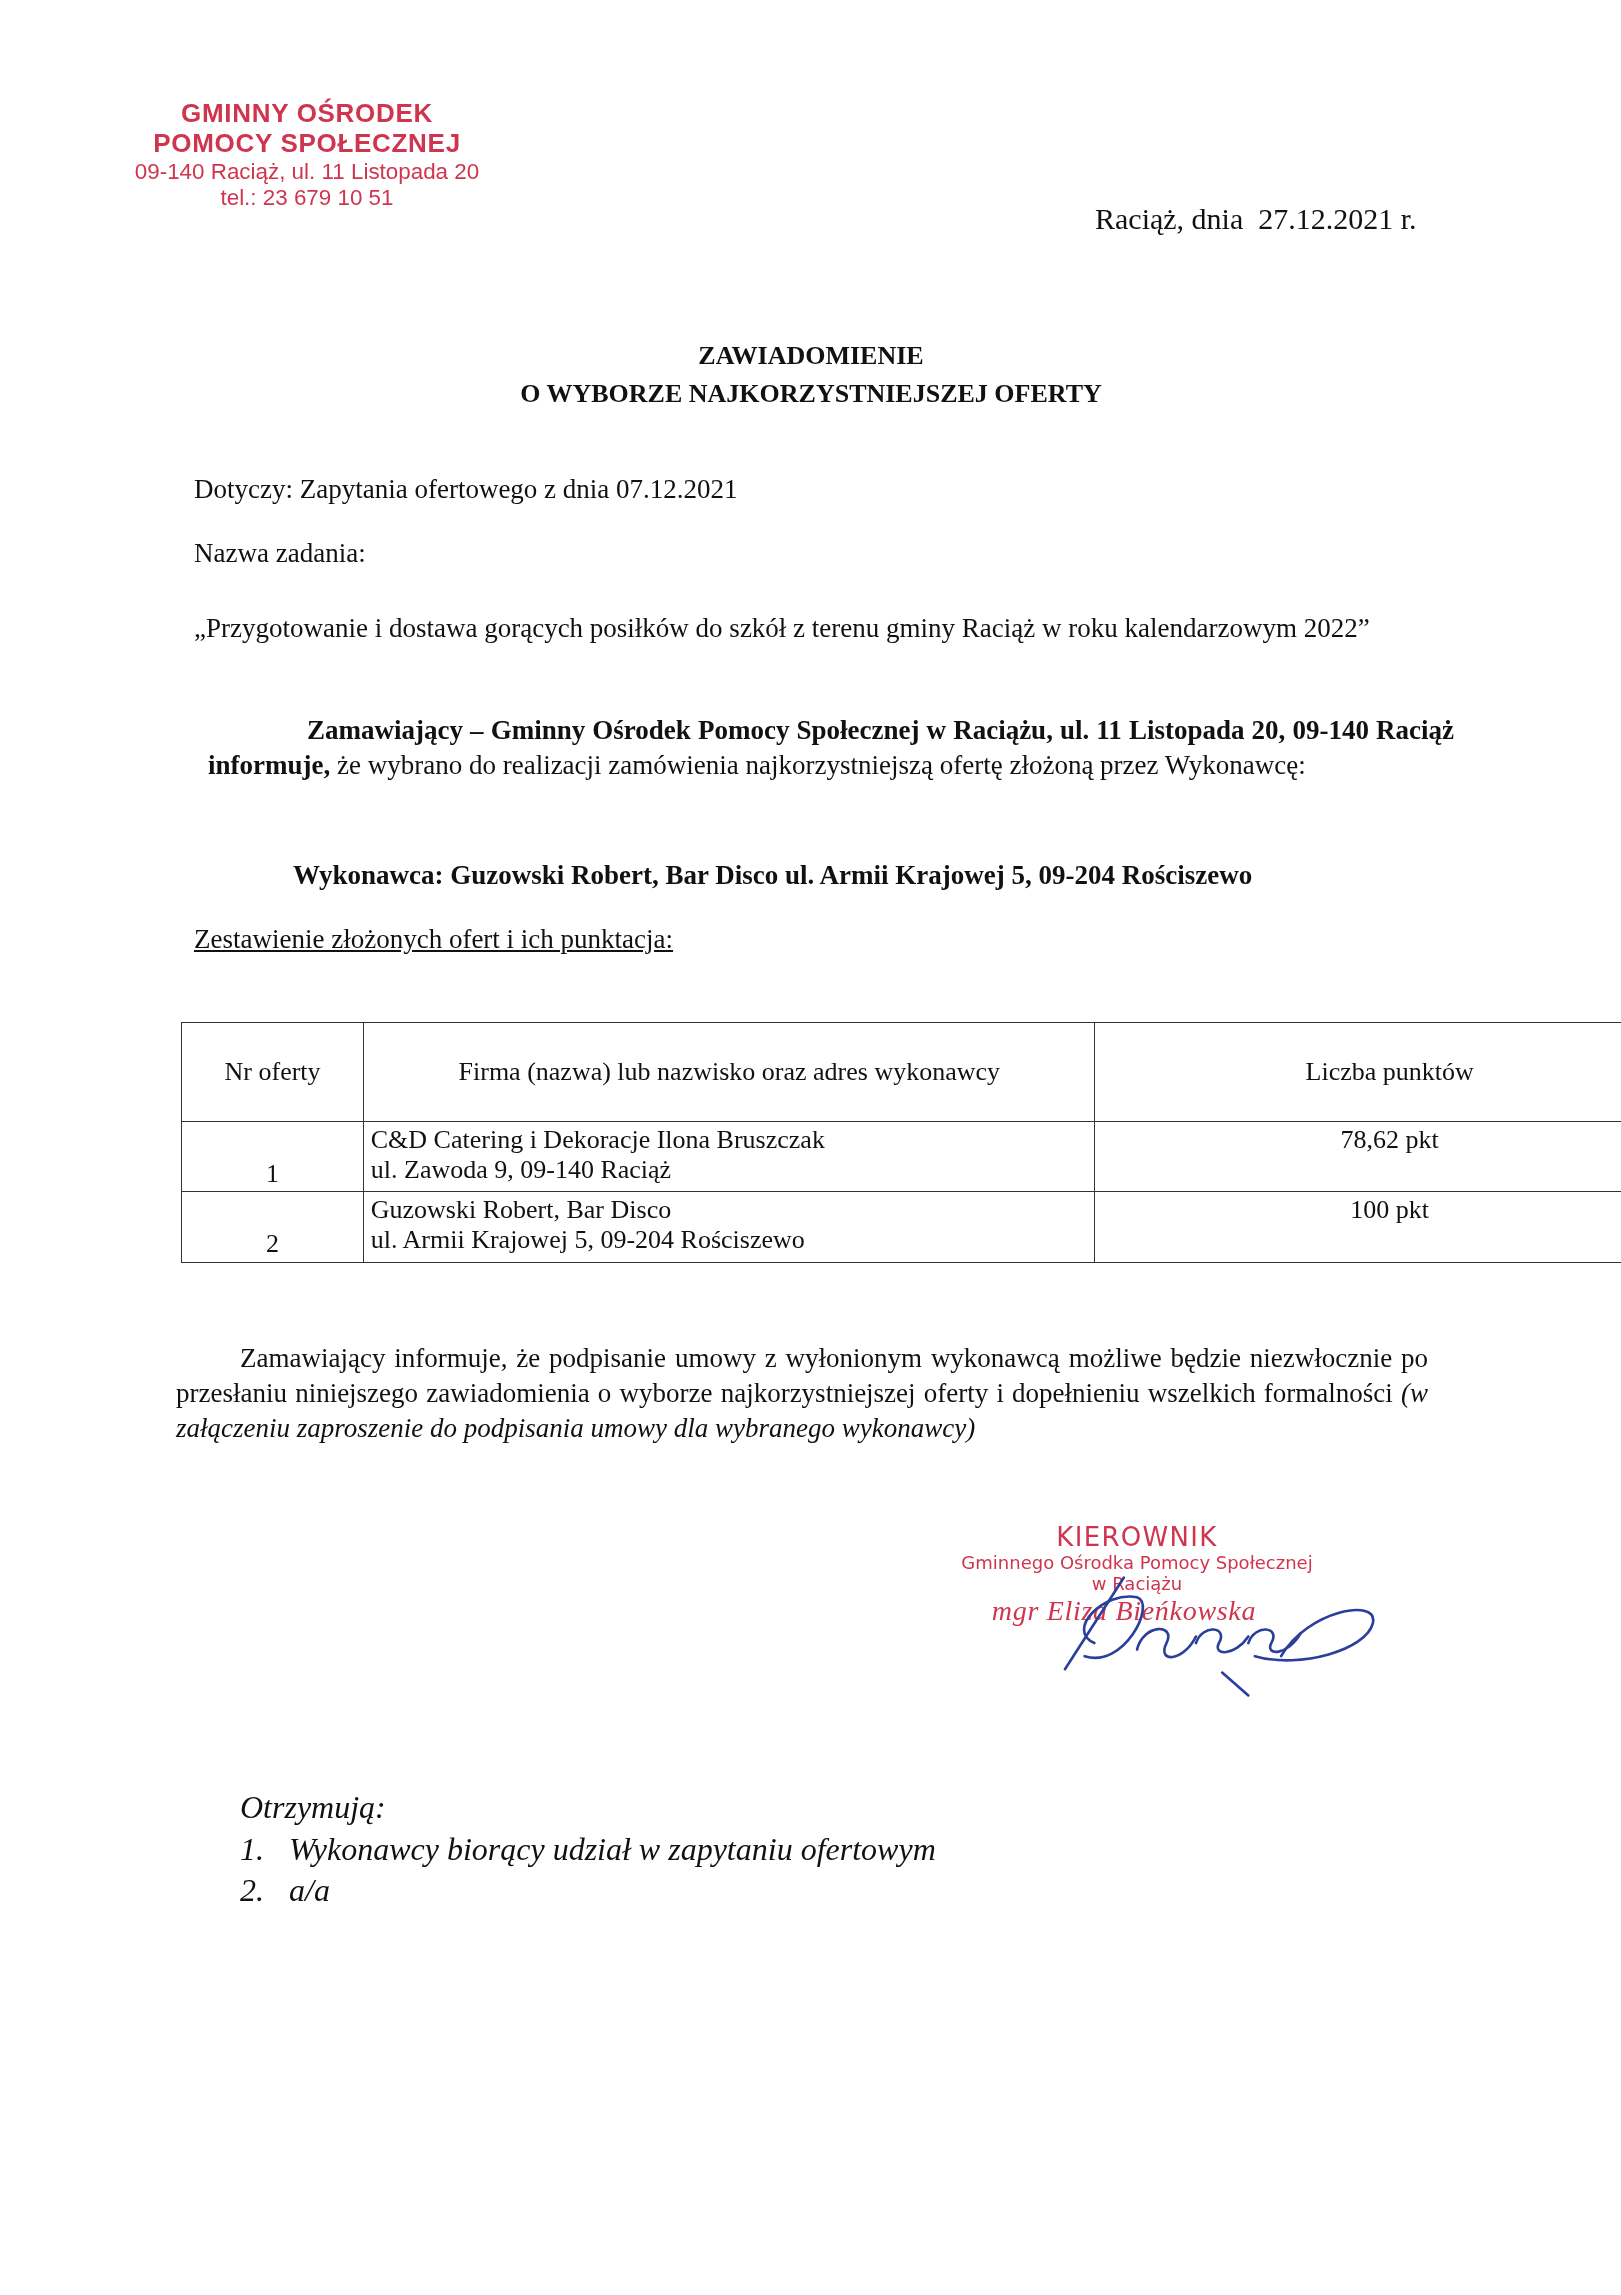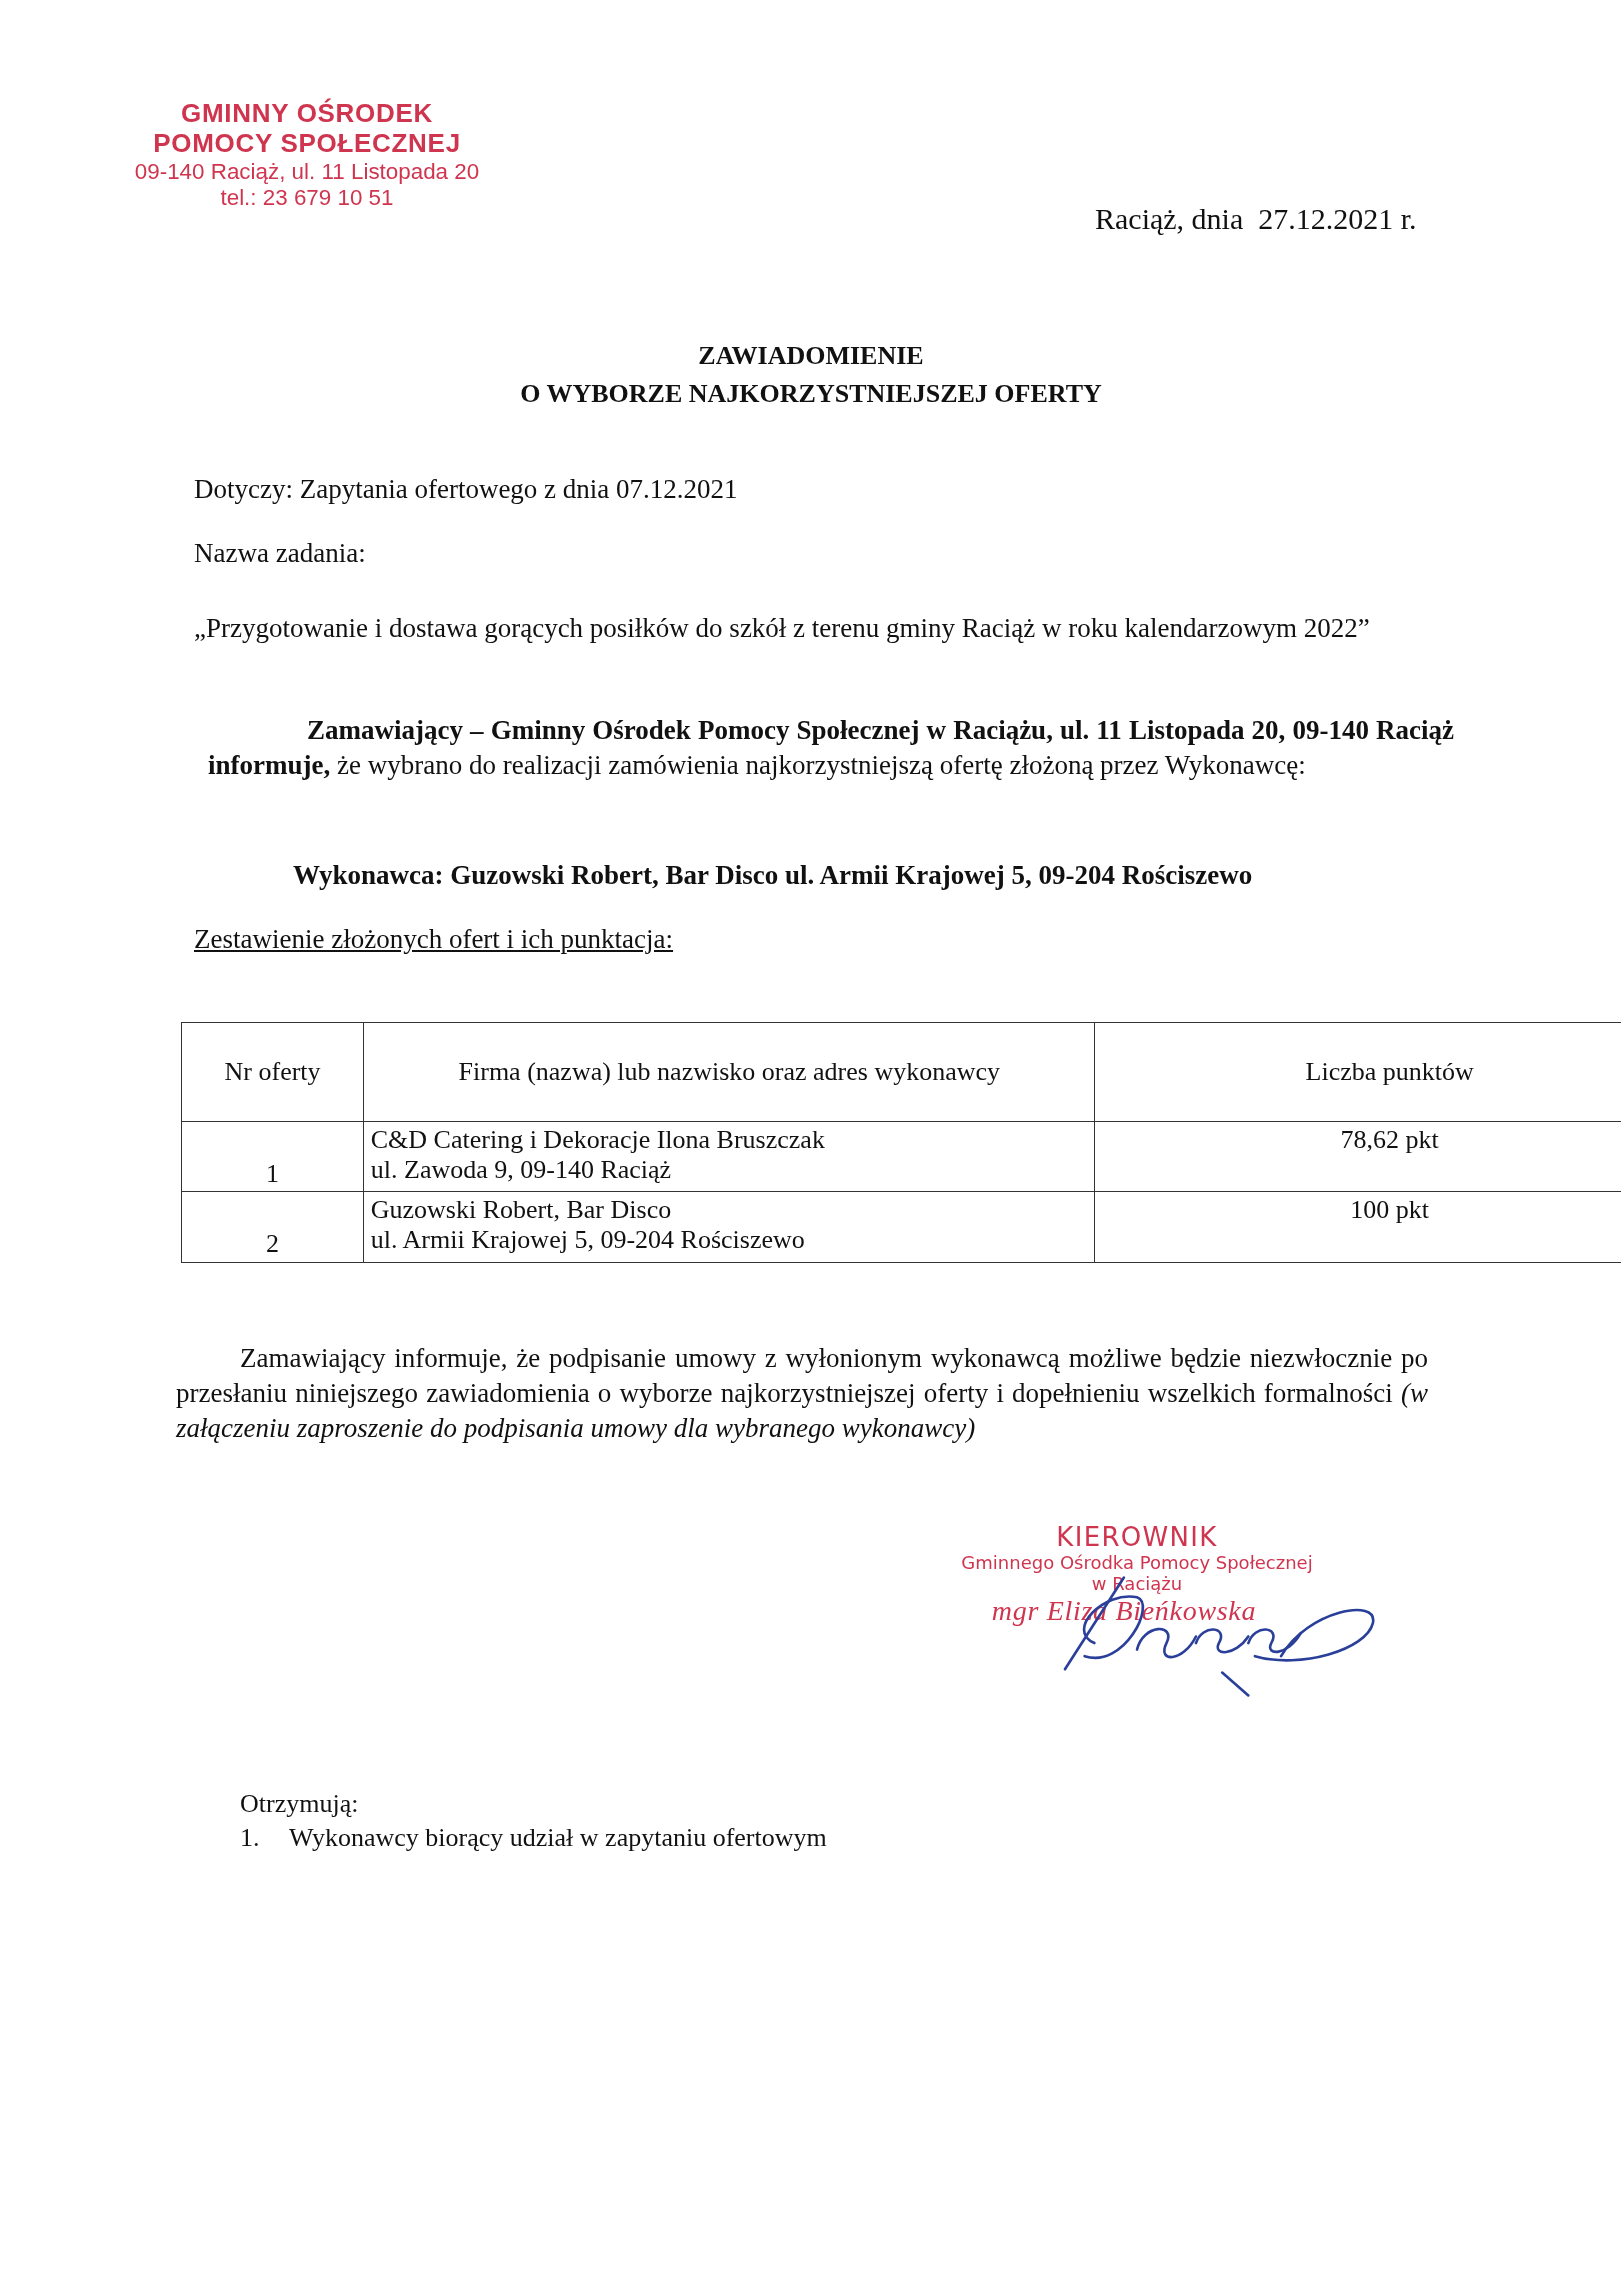--- a/index.html
+++ b/index.html
@@ -20,21 +20,21 @@
   table.offers { border-collapse: collapse; font-size: 26px; }
   table.offers td { border: 1.3px solid #333; vertical-align: top; padding: 2.6px 6.6px; }
   table.offers tr.head td { height: 93px; vertical-align: middle; text-align: center; }
   table.offers tr.row td { height: 64px; }
   td.num { text-align: center; vertical-align: bottom !important; }
   td.pts { text-align: center; }
   .sig-stamp { color: #d0354f; font-family: "DejaVu Sans", sans-serif; text-align: center; }
   .sig-title { font-size: 26px; letter-spacing: 1.3px; }
   .sig-line { font-size: 18px; }
   .sig-name { font-family: "Liberation Serif", serif; font-style: italic; font-size: 28px; letter-spacing: 0.7px; }
-  .list { font-size: 26px; line-height: 1.3; }
+  .list { font-size: 32px; line-height: 1.3; font-style: italic; }
   .list .num { display: inline-block; width: 49px; }
 </style>
 </head>
 <body>
 
 <div class="abs stamp" style="left:123px; top:99px; width:368px;">
   <div class="l1">GMINNY OŚRODEK</div>
   <div class="l2">POMOCY SPOŁECZNEJ</div>
   <div class="l3">09-140 Raciąż, ul. 11 Listopada 20</div>
   <div class="l4">tel.: 23 679 10 51</div>
@@ -105,14 +105,15 @@
     <path d="M260 110 C270 80 310 85 295 110 C285 130 320 130 340 100"></path>
     <path d="M340 110 C350 80 390 85 375 110 C365 130 400 130 420 95"></path>
     <path d="M390 130 C430 60 540 40 530 80 C520 120 420 150 350 130"></path>
     <path d="M300 155 L340 190"></path>
   </g>
 </svg>
 
 <div class="abs list" style="left:240px; top:1787px;">
   <div>Otrzymują:</div>
   <div><span class="num">1.</span><span>Wykonawcy biorący udział w zapytaniu ofertowym</span></div>
+  <div><span class="num">2.</span><span>a/a</span></div>
 </div>
 
 
 </body></html>

